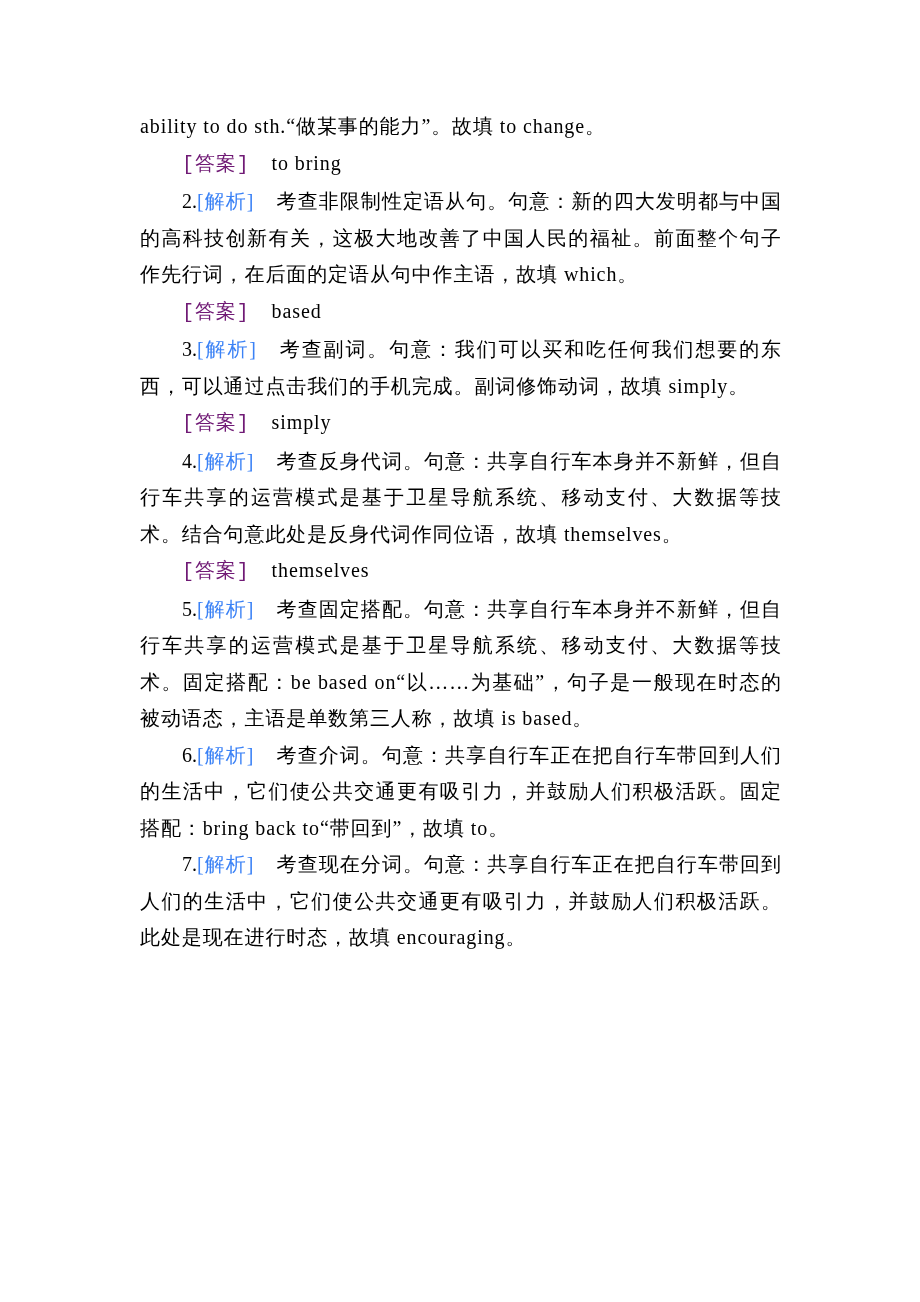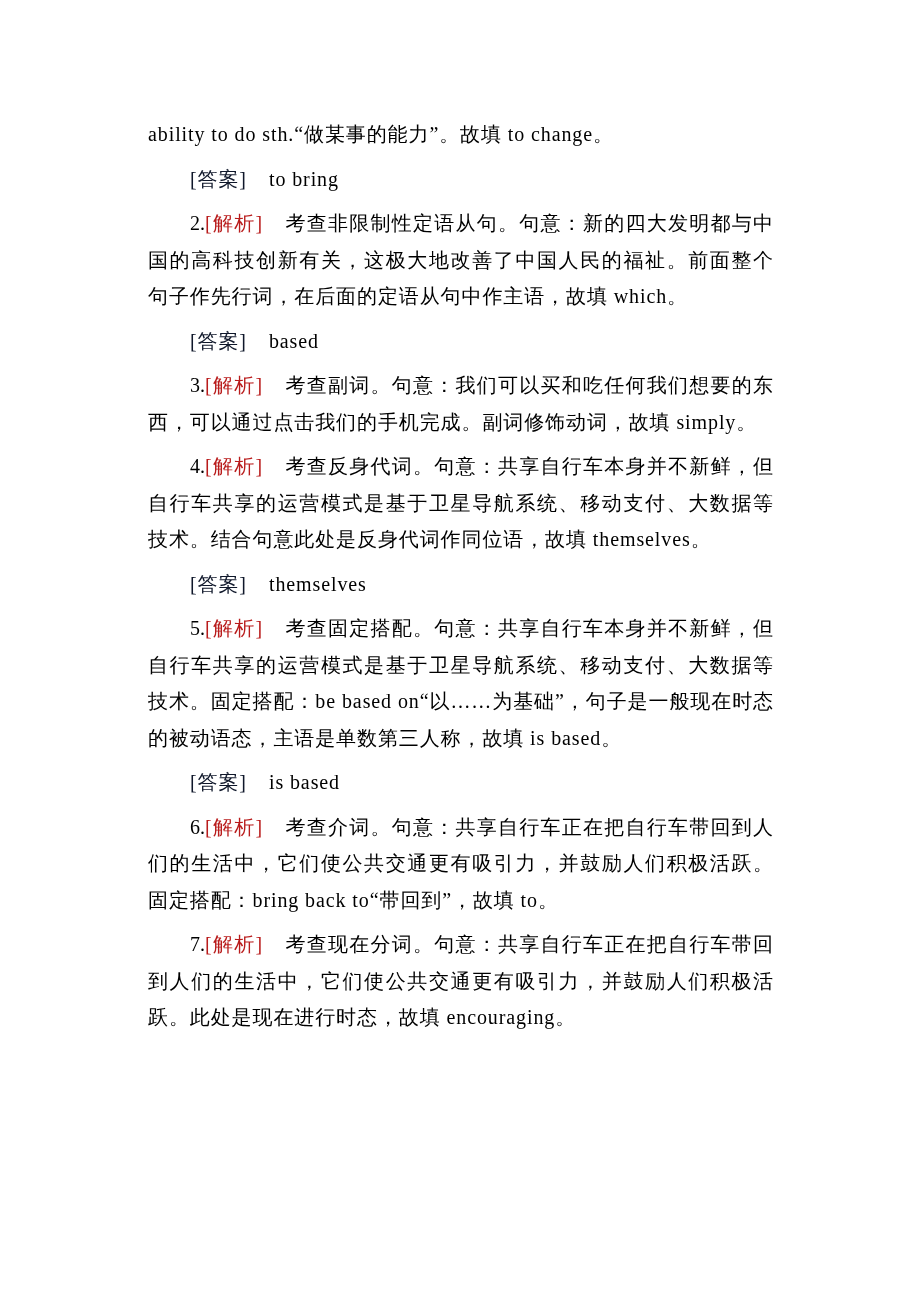--- a/index.html
+++ b/index.html
@@ -17,33 +17,34 @@
     }
     .page {
       position: absolute;
       left: 140px;
       top: 108px;
       width: 642px;
       font-size: 20px;
       line-height: 36.5px;
     }
     .para {
-      margin: 8px;
+      margin: 0;
       text-align: justify;
       text-justify: inter-character;
       letter-spacing: 0.9px;
     }
     .indent {
       text-indent: 42px;
     }
     .ans-label {
-      color: #0f172a;
+      color: #701a75;
+      font-family: Liberation Mono, monospace;
     }
     .ana-label {
-      color: #b91c1c;
+      color: #3b82f6;
     }
     .gap {
       display: inline-block;
       width: 22px;
     }
     .num {
       letter-spacing: 0;
     }
   </style>
 </head>
@@ -62,33 +63,33 @@
   <p class="para indent">
     <span class="num">2.</span><span class="ana-label">[解析]</span><span class="gap"></span><span>考查非限制性定语从句。句意：新的四大发明都与中国的高科技创新有关，这极大地改善了中国人民的福祉。前面整个句子作先行词，在后面的定语从句中作主语，故填 which。</span>
   </p>
   <p class="para indent">
     <span class="ans-label">[答案]</span><span class="gap"></span><span>based</span>
   </p>
 
   <p class="para indent">
     <span class="num">3.</span><span class="ana-label">[解析]</span><span class="gap"></span><span>考查副词。句意：我们可以买和吃任何我们想要的东西，可以通过点击我们的手机完成。副词修饰动词，故填 simply。</span>
   </p>
+  <p class="para indent">
+    <span class="ans-label">[答案]</span><span class="gap"></span><span>simply</span>
+  </p>
 
   <p class="para indent">
     <span class="num">4.</span><span class="ana-label">[解析]</span><span class="gap"></span><span>考查反身代词。句意：共享自行车本身并不新鲜，但自行车共享的运营模式是基于卫星导航系统、移动支付、大数据等技术。结合句意此处是反身代词作同位语，故填 themselves。</span>
   </p>
   <p class="para indent">
     <span class="ans-label">[答案]</span><span class="gap"></span><span>themselves</span>
   </p>
 
   <p class="para indent">
     <span class="num">5.</span><span class="ana-label">[解析]</span><span class="gap"></span><span>考查固定搭配。句意：共享自行车本身并不新鲜，但自行车共享的运营模式是基于卫星导航系统、移动支付、大数据等技术。固定搭配：be based on“以……为基础”，句子是一般现在时态的被动语态，主语是单数第三人称，故填 is based。</span>
-  </p>
-  <p class="para indent">
-    <span class="ans-label">[答案]</span><span class="gap"></span><span>is based</span>
   </p>
 
   <p class="para indent">
     <span class="num">6.</span><span class="ana-label">[解析]</span><span class="gap"></span><span>考查介词。句意：共享自行车正在把自行车带回到人们的生活中，它们使公共交通更有吸引力，并鼓励人们积极活跃。固定搭配：bring back to“带回到”，故填 to。</span>
   </p>
 
   <p class="para indent">
     <span class="num">7.</span><span class="ana-label">[解析]</span><span class="gap"></span><span>考查现在分词。句意：共享自行车正在把自行车带回到人们的生活中，它们使公共交通更有吸引力，并鼓励人们积极活跃。此处是现在进行时态，故填 encouraging。</span>
   </p>
 

